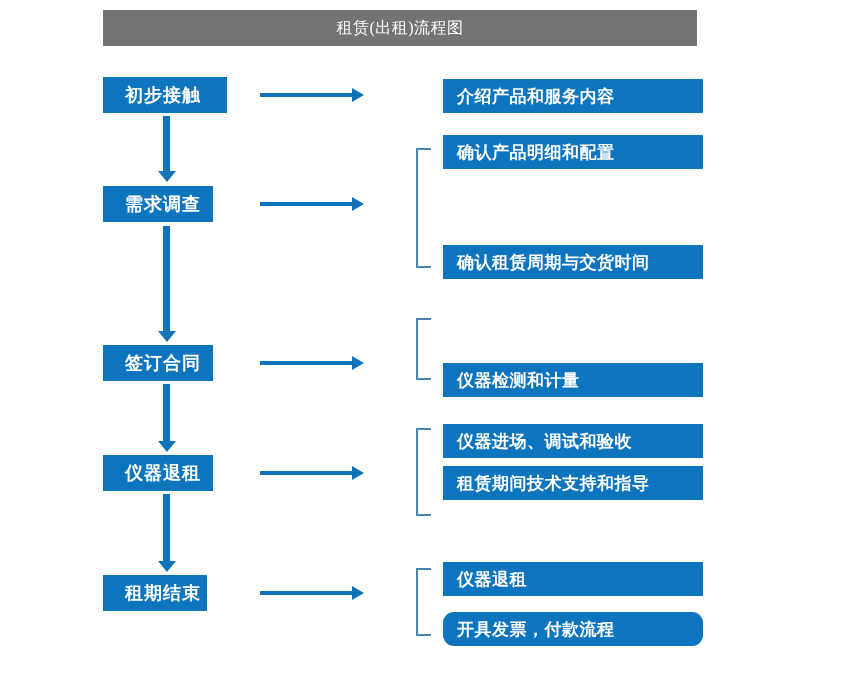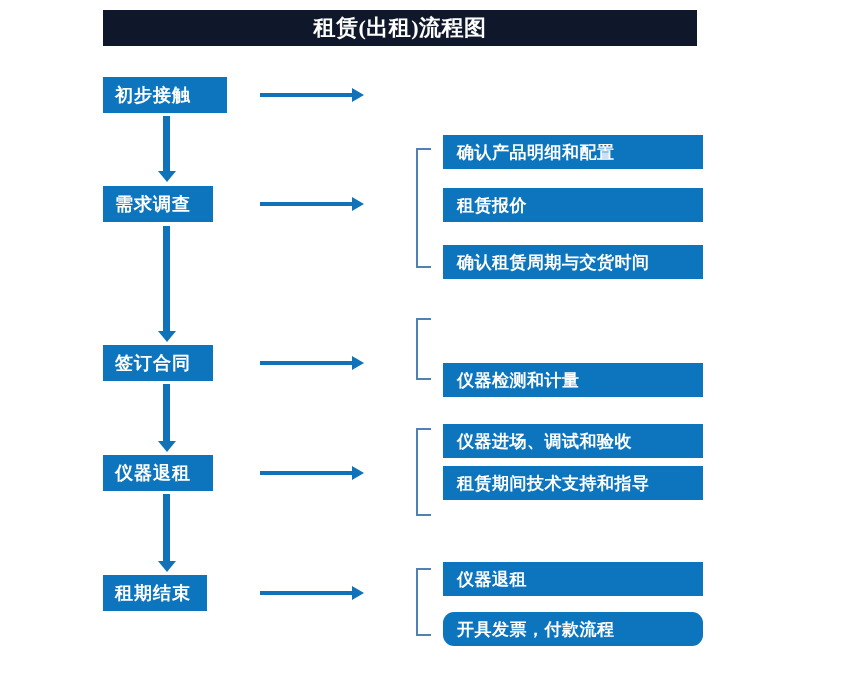--- a/index.html
+++ b/index.html
@@ -10,34 +10,34 @@
     font-family:"Liberation Serif","DejaVu Serif",serif;
     position:relative;
     overflow:hidden;
   }
   #canvas{position:absolute;left:0;top:0;width:844px;height:688px;}
 
   
   .title-bar{
     position:absolute;
     left:103px;top:10px;width:594px;height:36px;
-    background:#0f172a;
+    background:#737373;
     color:#ffffff;
     display:flex;align-items:center;justify-content:center;
-    font-size:22px;font-weight:bold;
+    font-size:16px;font-weight:normal;
     letter-spacing:.5px;
   }
 
   
   .stage-box{
     position:absolute;
     background:#0D74BE;
     color:#ffffff;
     display:flex;align-items:center;
-    padding-left:12px;
+    padding-left:22px;
     box-sizing:border-box;
     font-size:18px;font-weight:bold;
     height:36px;
     letter-spacing:1px;
   }
 
   
   .detail-box{
     position:absolute;
     left:443px;width:260px;height:34px;
@@ -171,24 +171,24 @@
       <div class="t"></div>
       <div class="b"></div>
   </div>
 
   <div class="bracket" style="left:416px;top:568px;height:68px;">
     <div class="v"></div>
       <div class="t"></div>
       <div class="b"></div>
   </div>
 
+  <div class="detail-box" style="top:79px;">介绍产品和服务内容</div>
 
   <div class="detail-box" style="top:135px;">确认产品明细和配置</div>
 
-  <div class="detail-box" style="top:188px;">租赁报价</div>
 
   <div class="detail-box" style="top:245px;">确认租赁周期与交货时间</div>
 
 
   <div class="detail-box" style="top:363px;">仪器检测和计量</div>
 
   <div class="detail-box" style="top:424px;">仪器进场、调试和验收</div>
 
   <div class="detail-box" style="top:466px;">租赁期间技术支持和指导</div>
 

